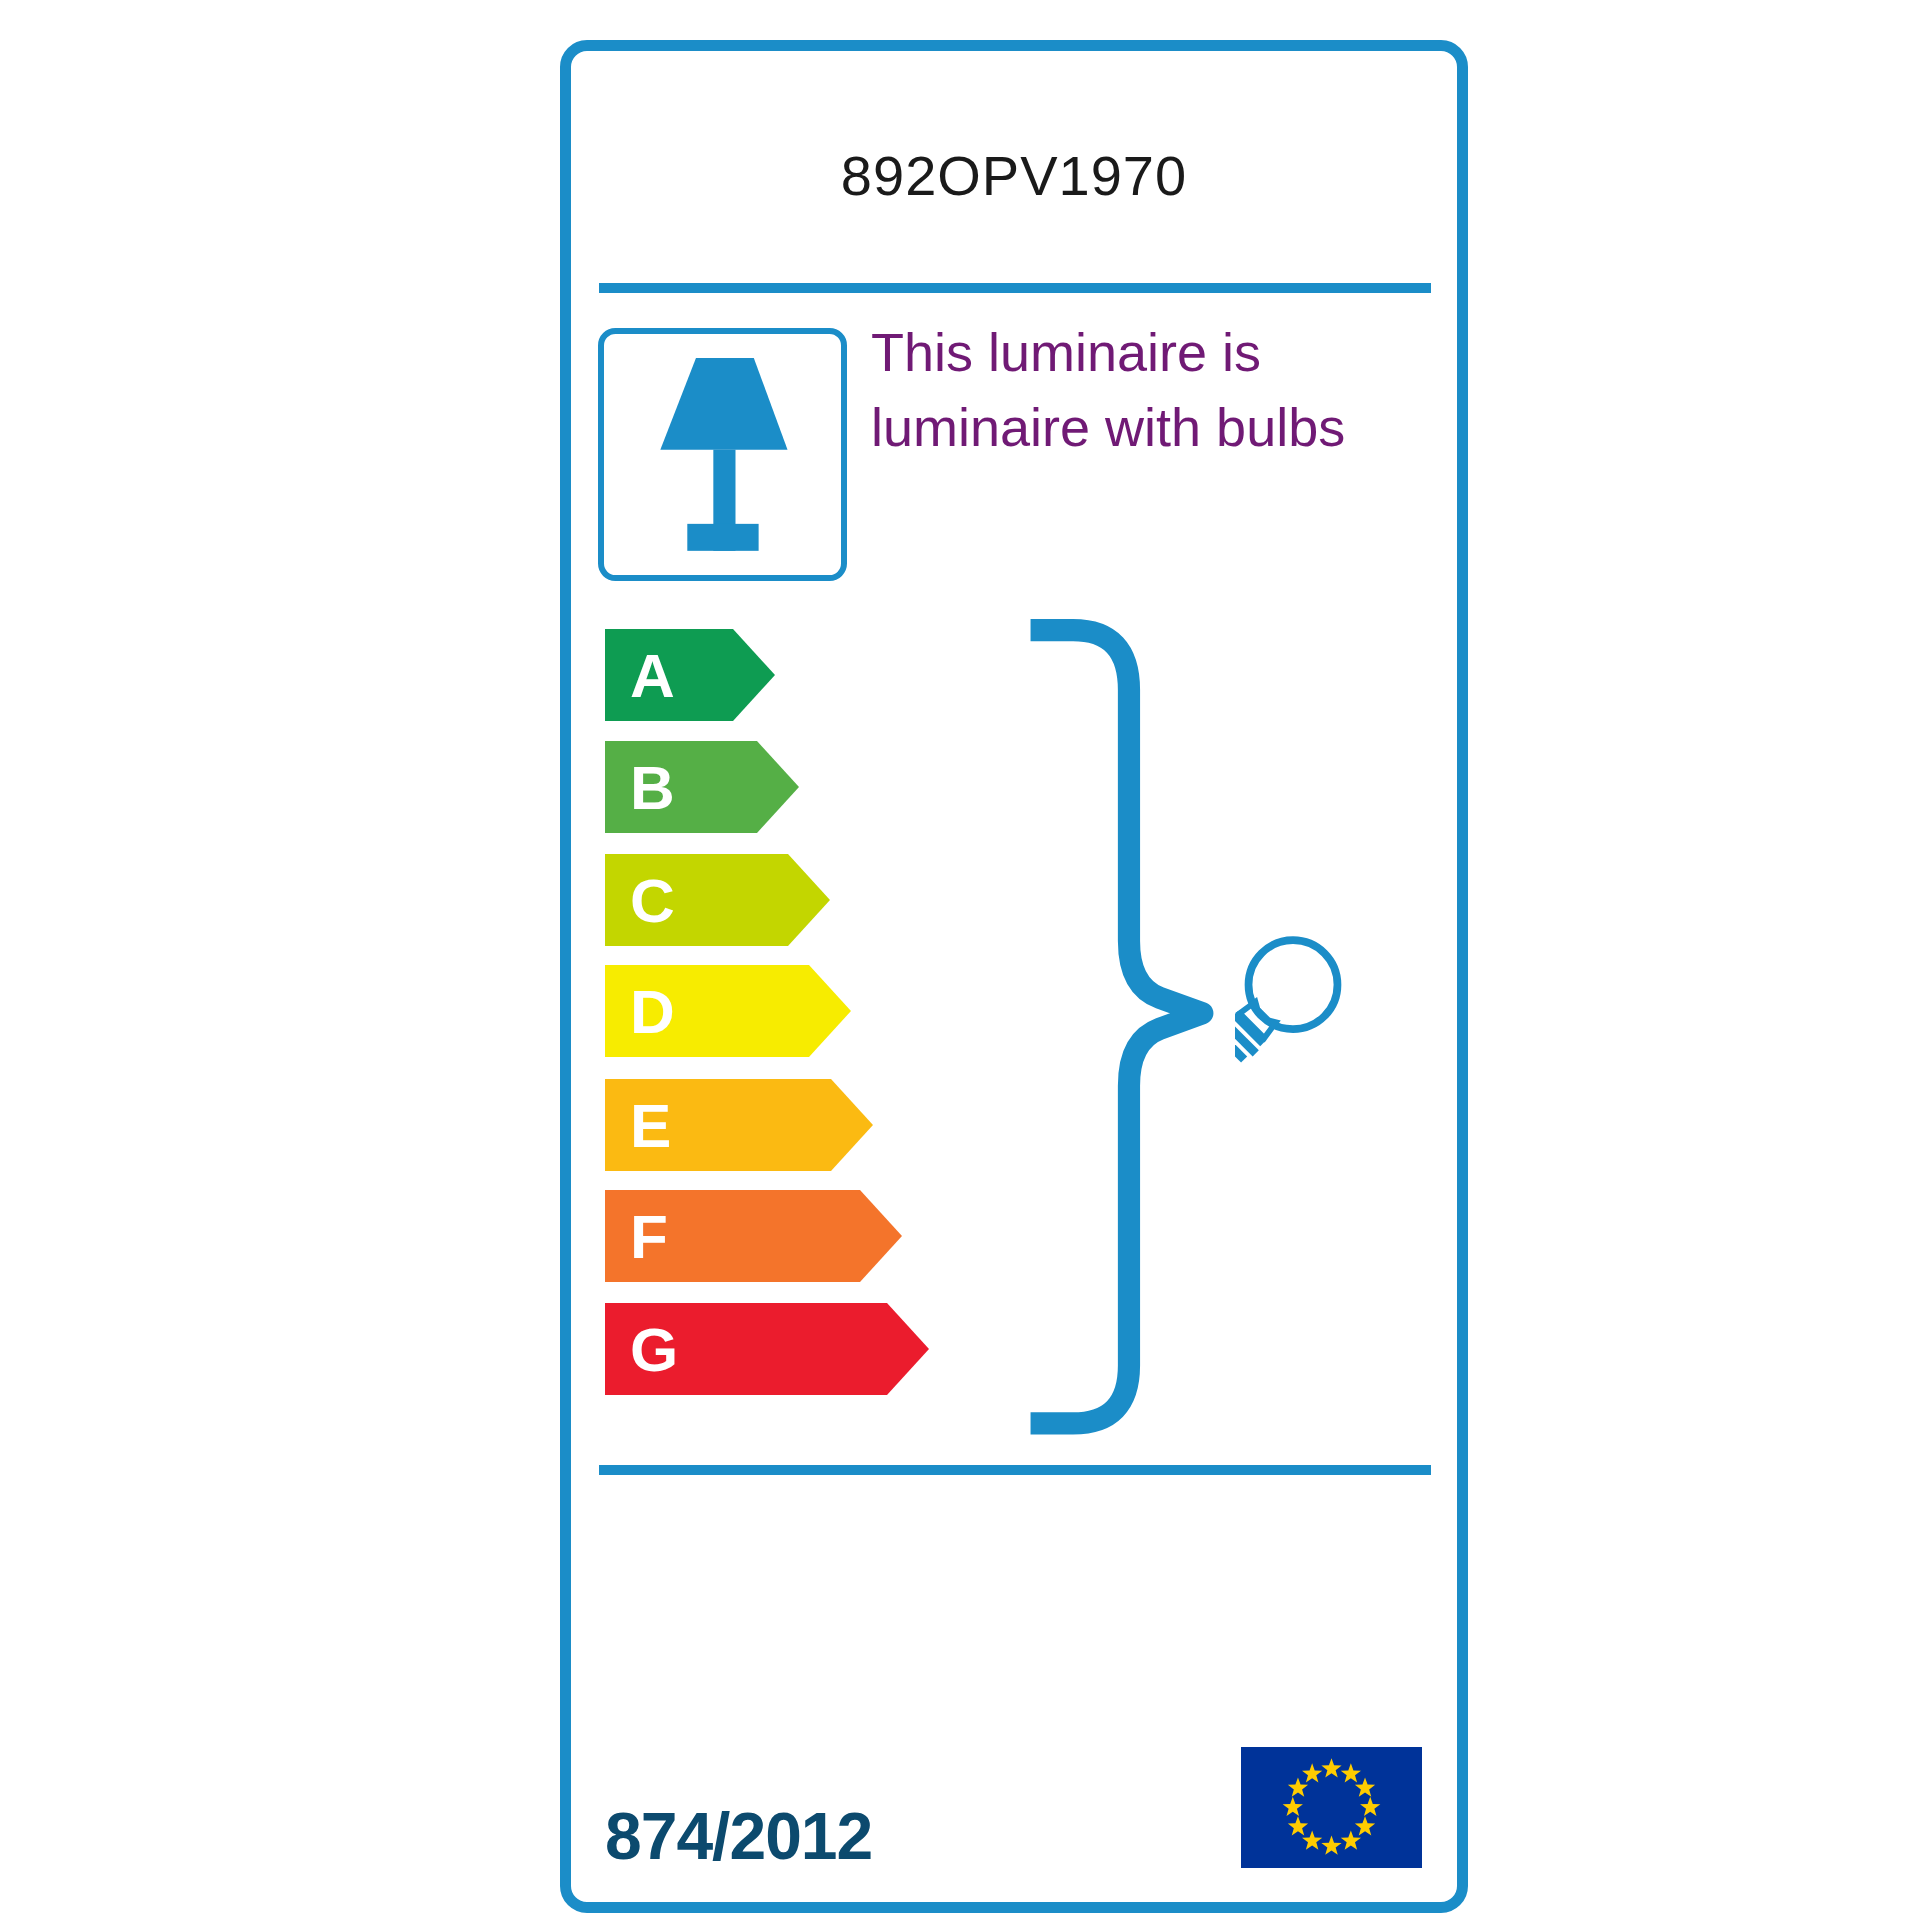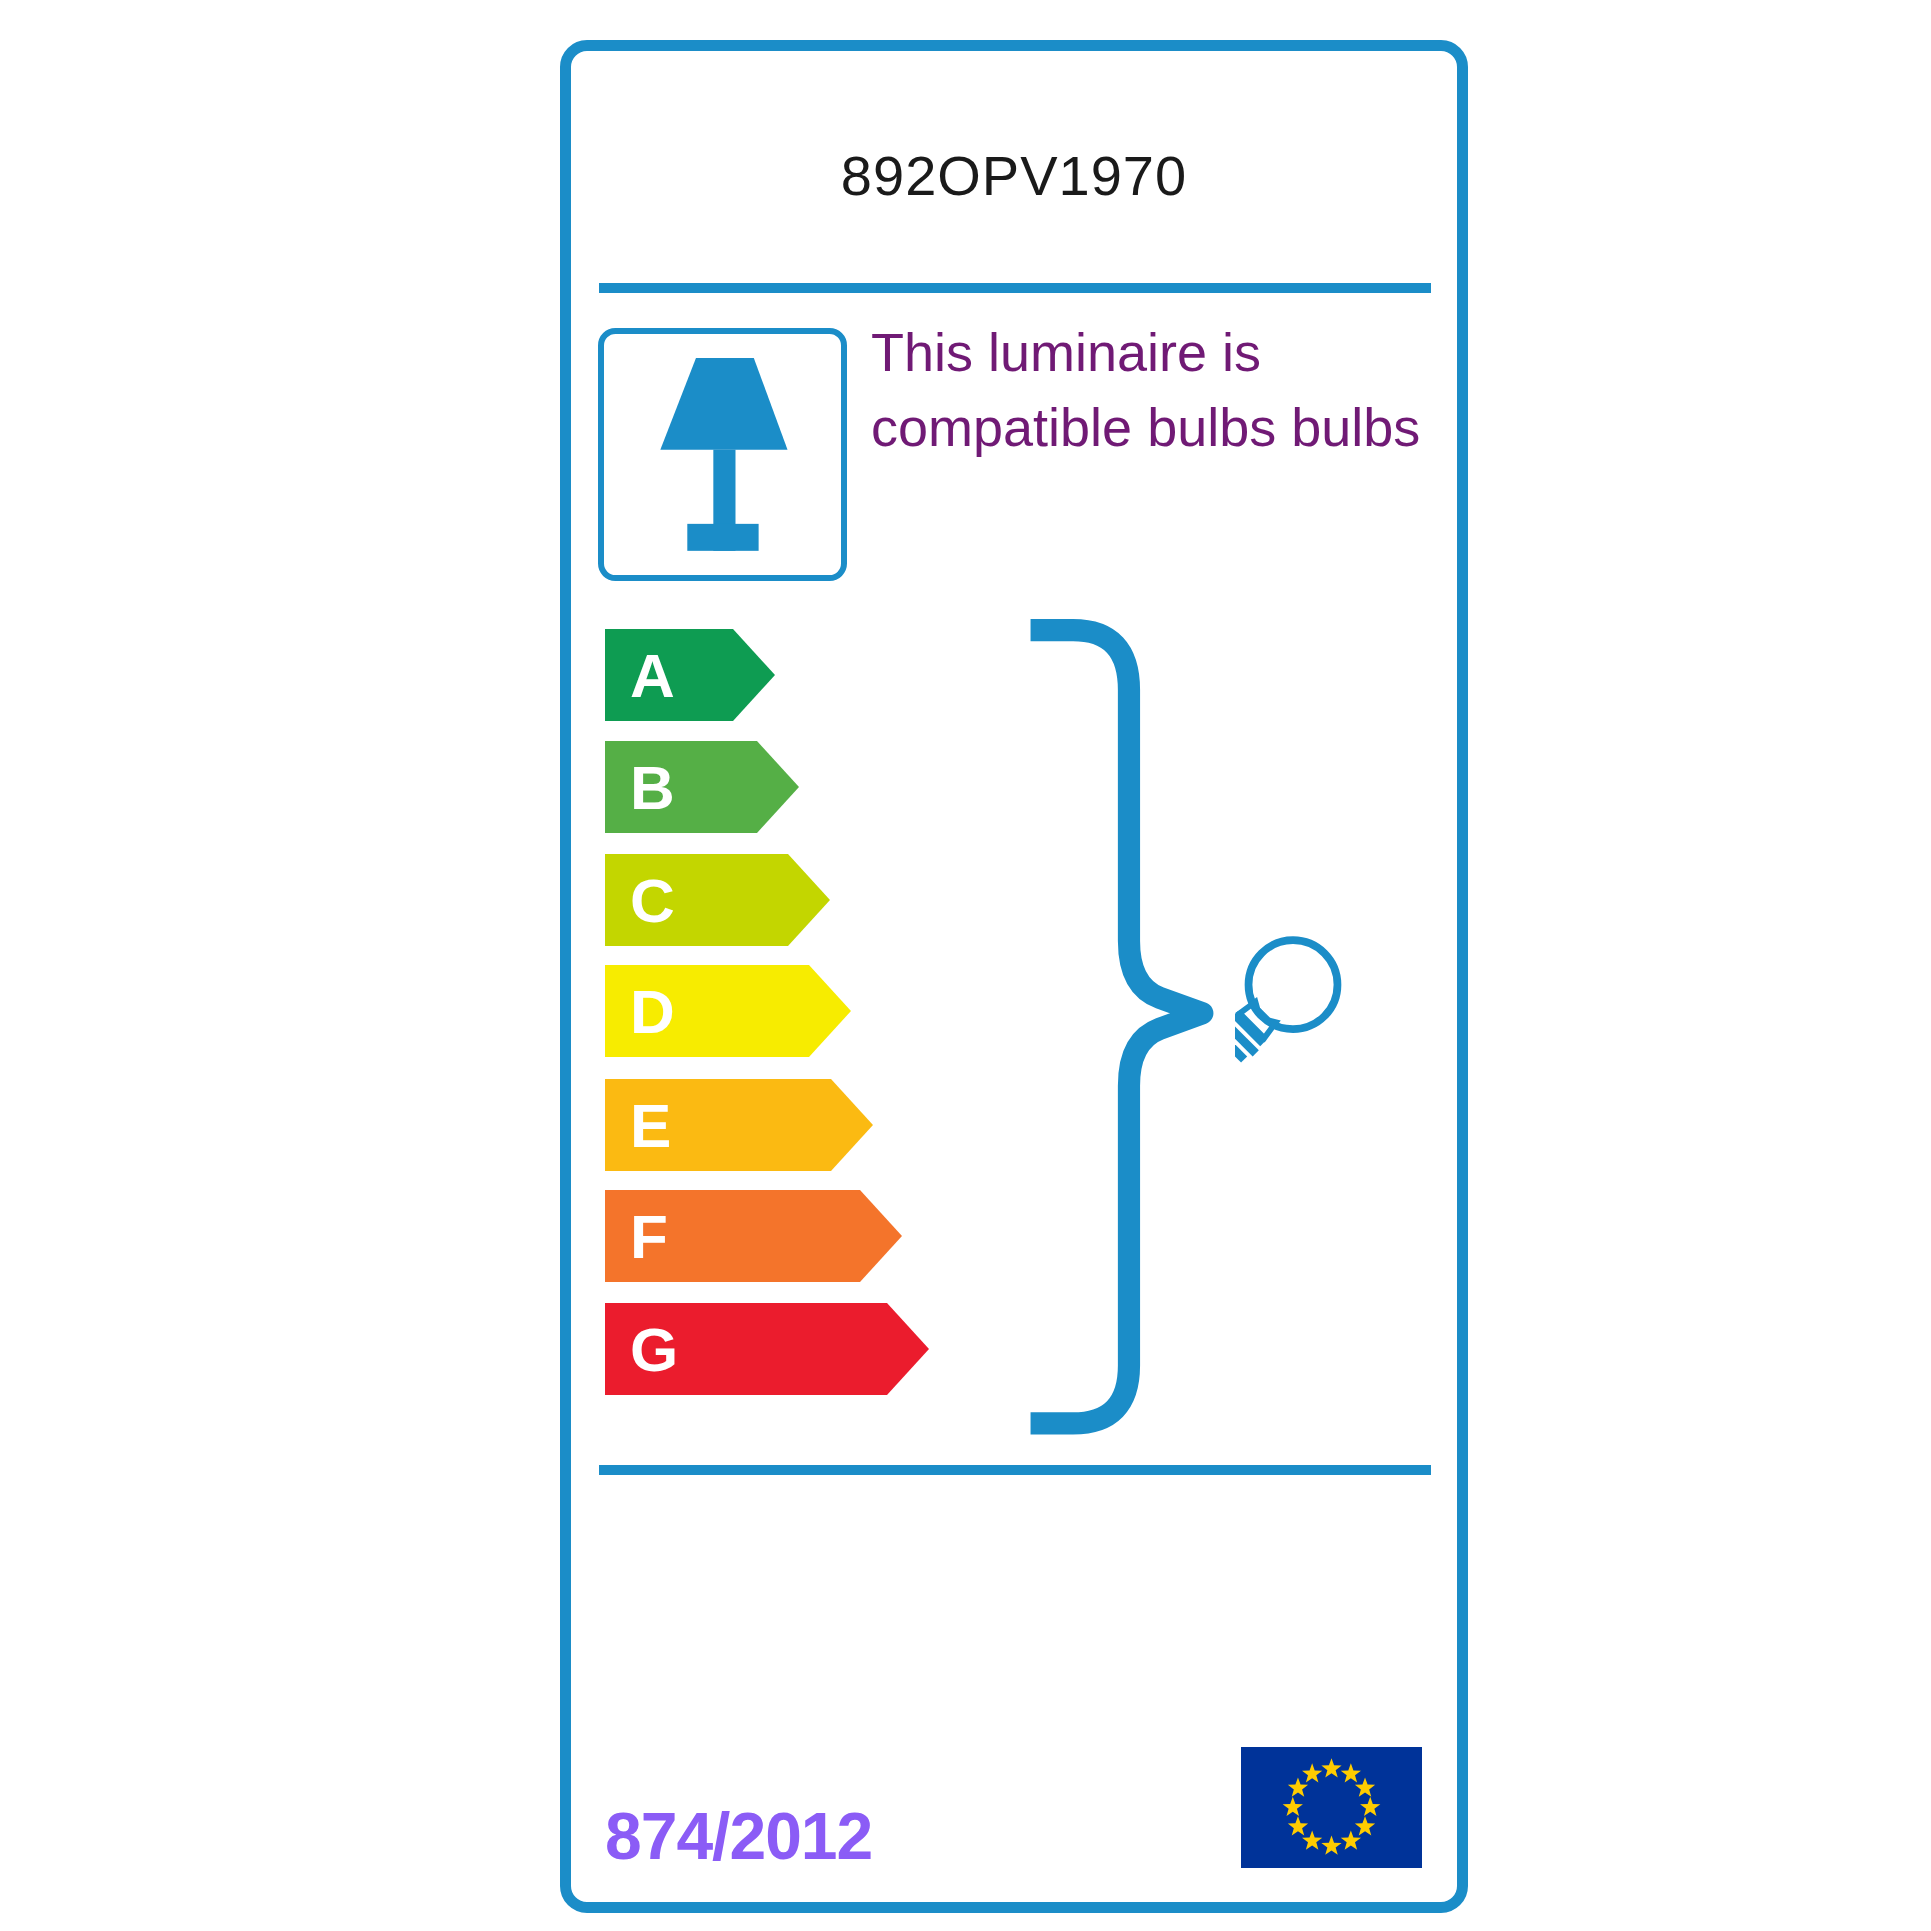--- a/index.html
+++ b/index.html
@@ -72,21 +72,21 @@
     font-weight: bold;
     font-size: 62px;
     padding-left: 25px;
   }
 
   .regulation {
     left: 34px;
     top: 1747px;
     font-size: 66px;
     font-weight: bold;
-    color: #8b5cf6;
+    color: #0c4a6e;
     letter-spacing: -1px;
   }
 
   .eu-flag {
     left: 670px;
     top: 1696px;
     width: 181px;
     height: 121px;
   }
 
@@ -106,21 +106,21 @@
       <svg width="236" height="239" viewBox="0 0 244 248">
         <polygon points="95,25 155,25 190,120 58,120" fill="var(--accent)"></polygon>
         <rect x="113" y="120" width="23" height="105" fill="var(--accent)"></rect>
         <rect x="86" y="197" width="74" height="28" fill="var(--accent)"></rect>
       </svg>
     </span>
   </div>
 
   <div class="abs description">
     <div>This luminaire is</div>
-    <div>compatible bulbs bulbs</div>
+    <div>luminaire with bulbs</div>
   </div>
 
   <div class="abs arrow" style="top: 578px; background: rgb(14, 156, 82); width: 170px;">
     <span class="letter">A</span>
   </div>
   <div class="abs arrow" style="top: 690px; background: rgb(85, 175, 70); width: 194px;">
     <span class="letter">B</span>
   </div>
   <div class="abs arrow" style="top: 803px; background: rgb(195, 214, 0); width: 225px;">
     <span class="letter">C</span>

